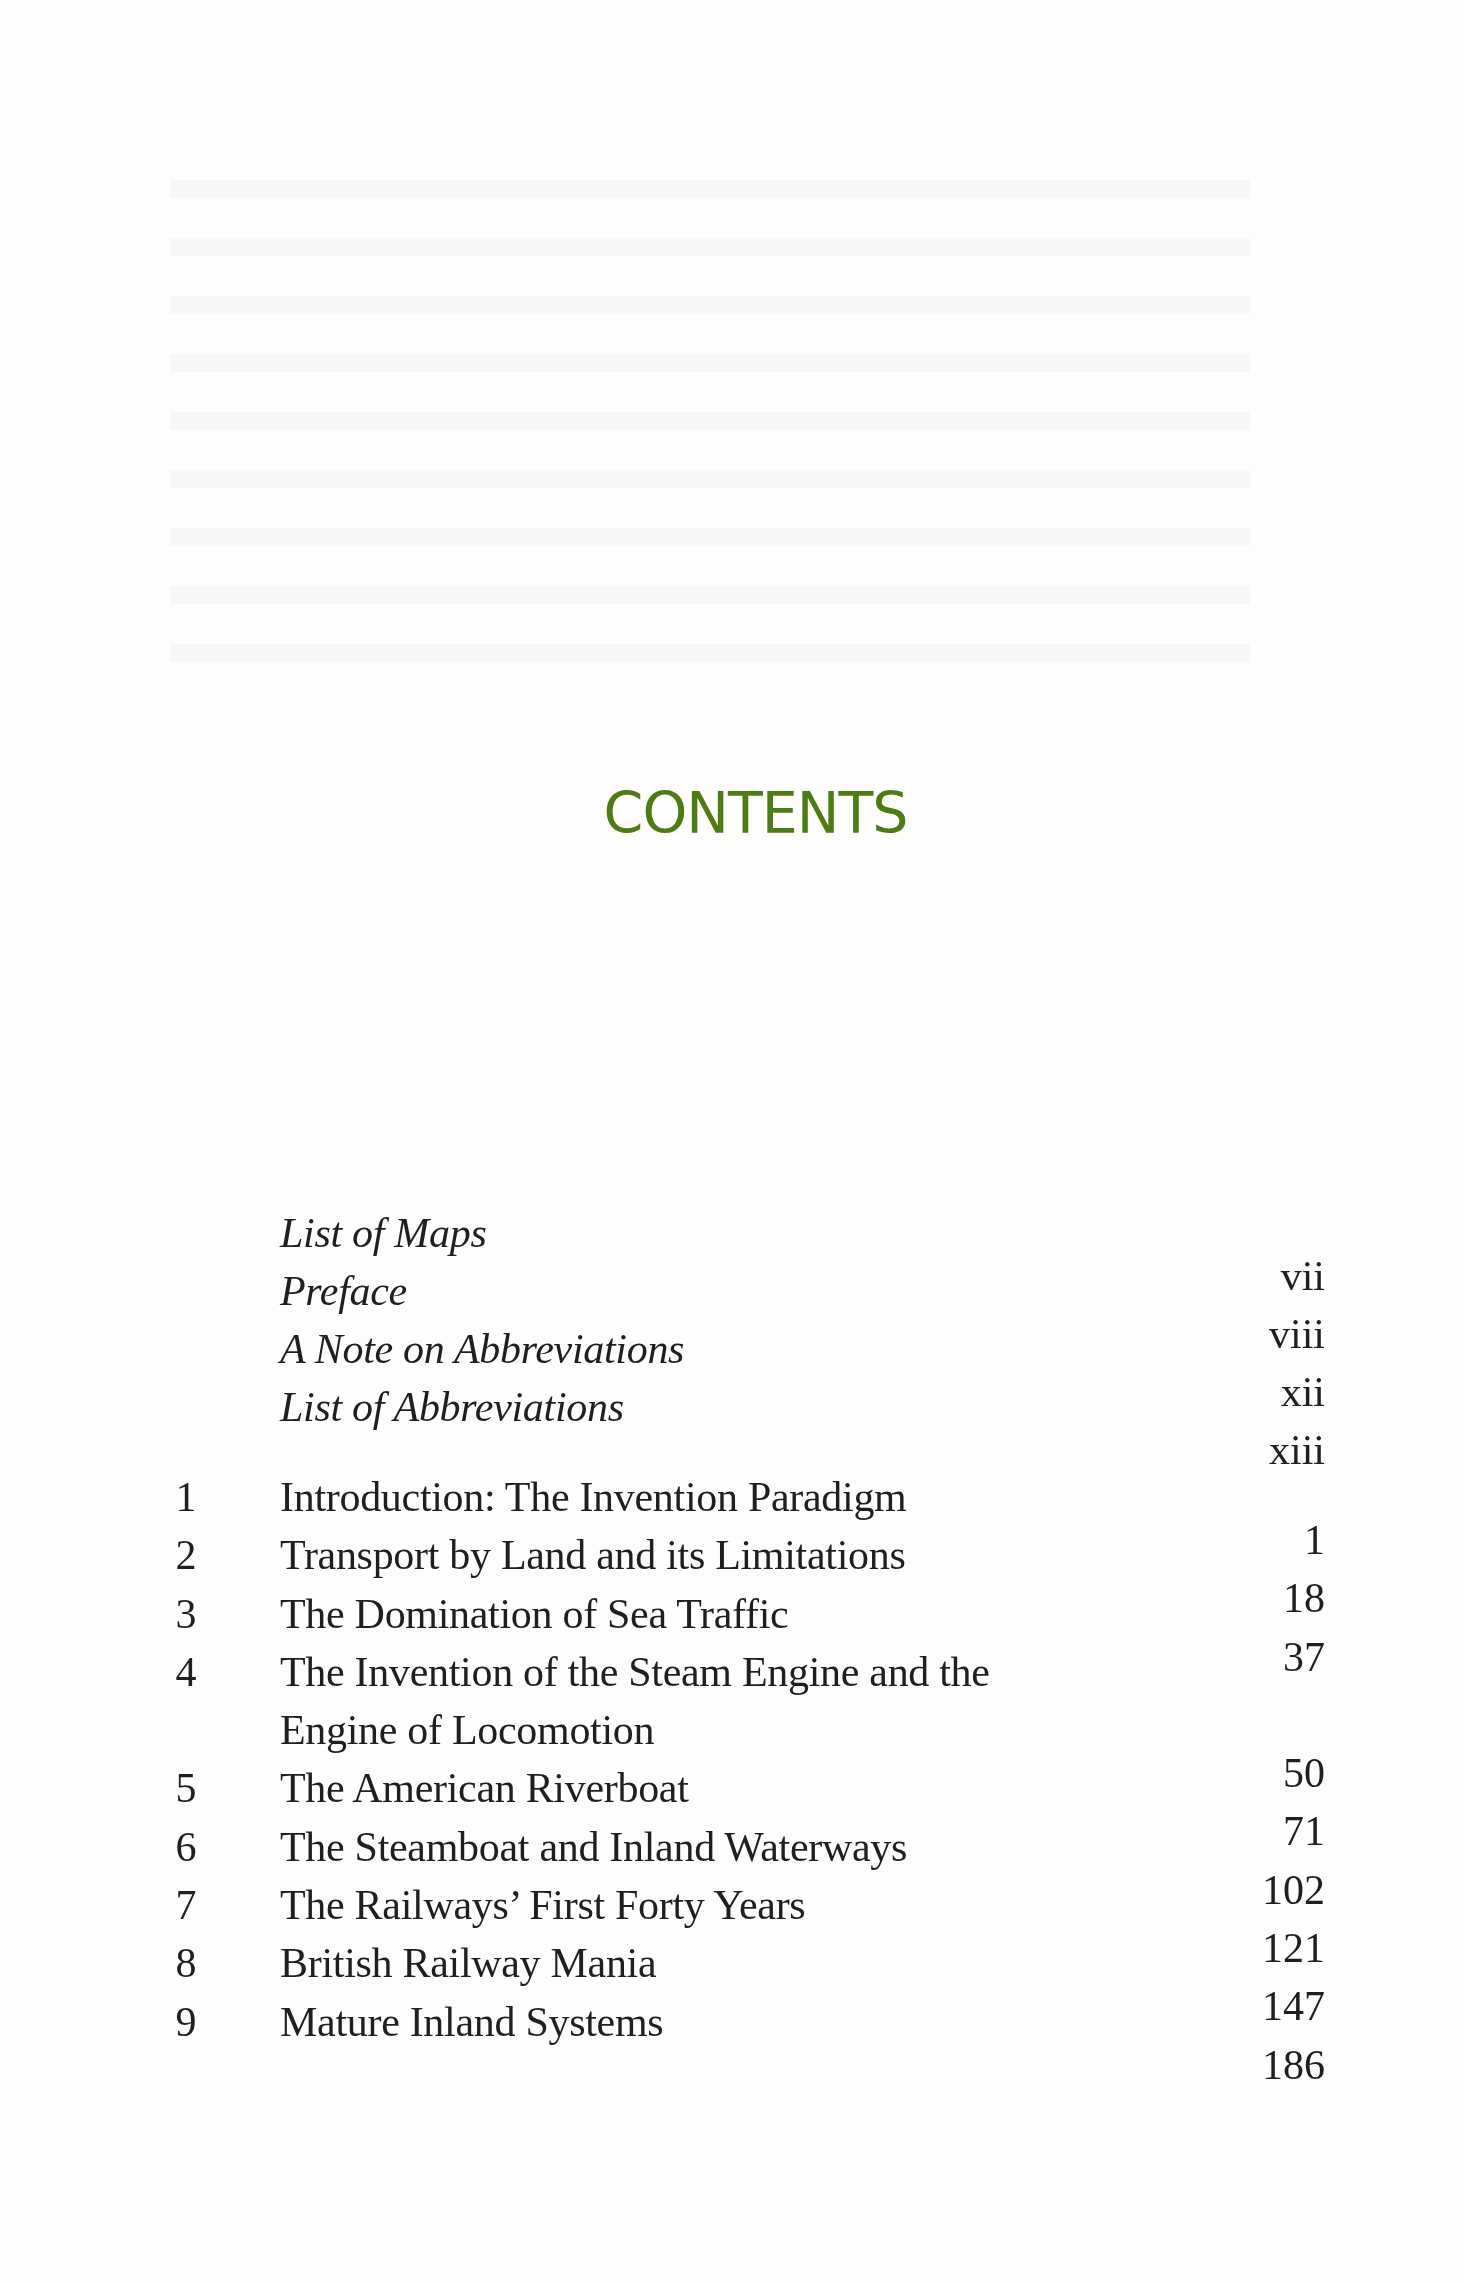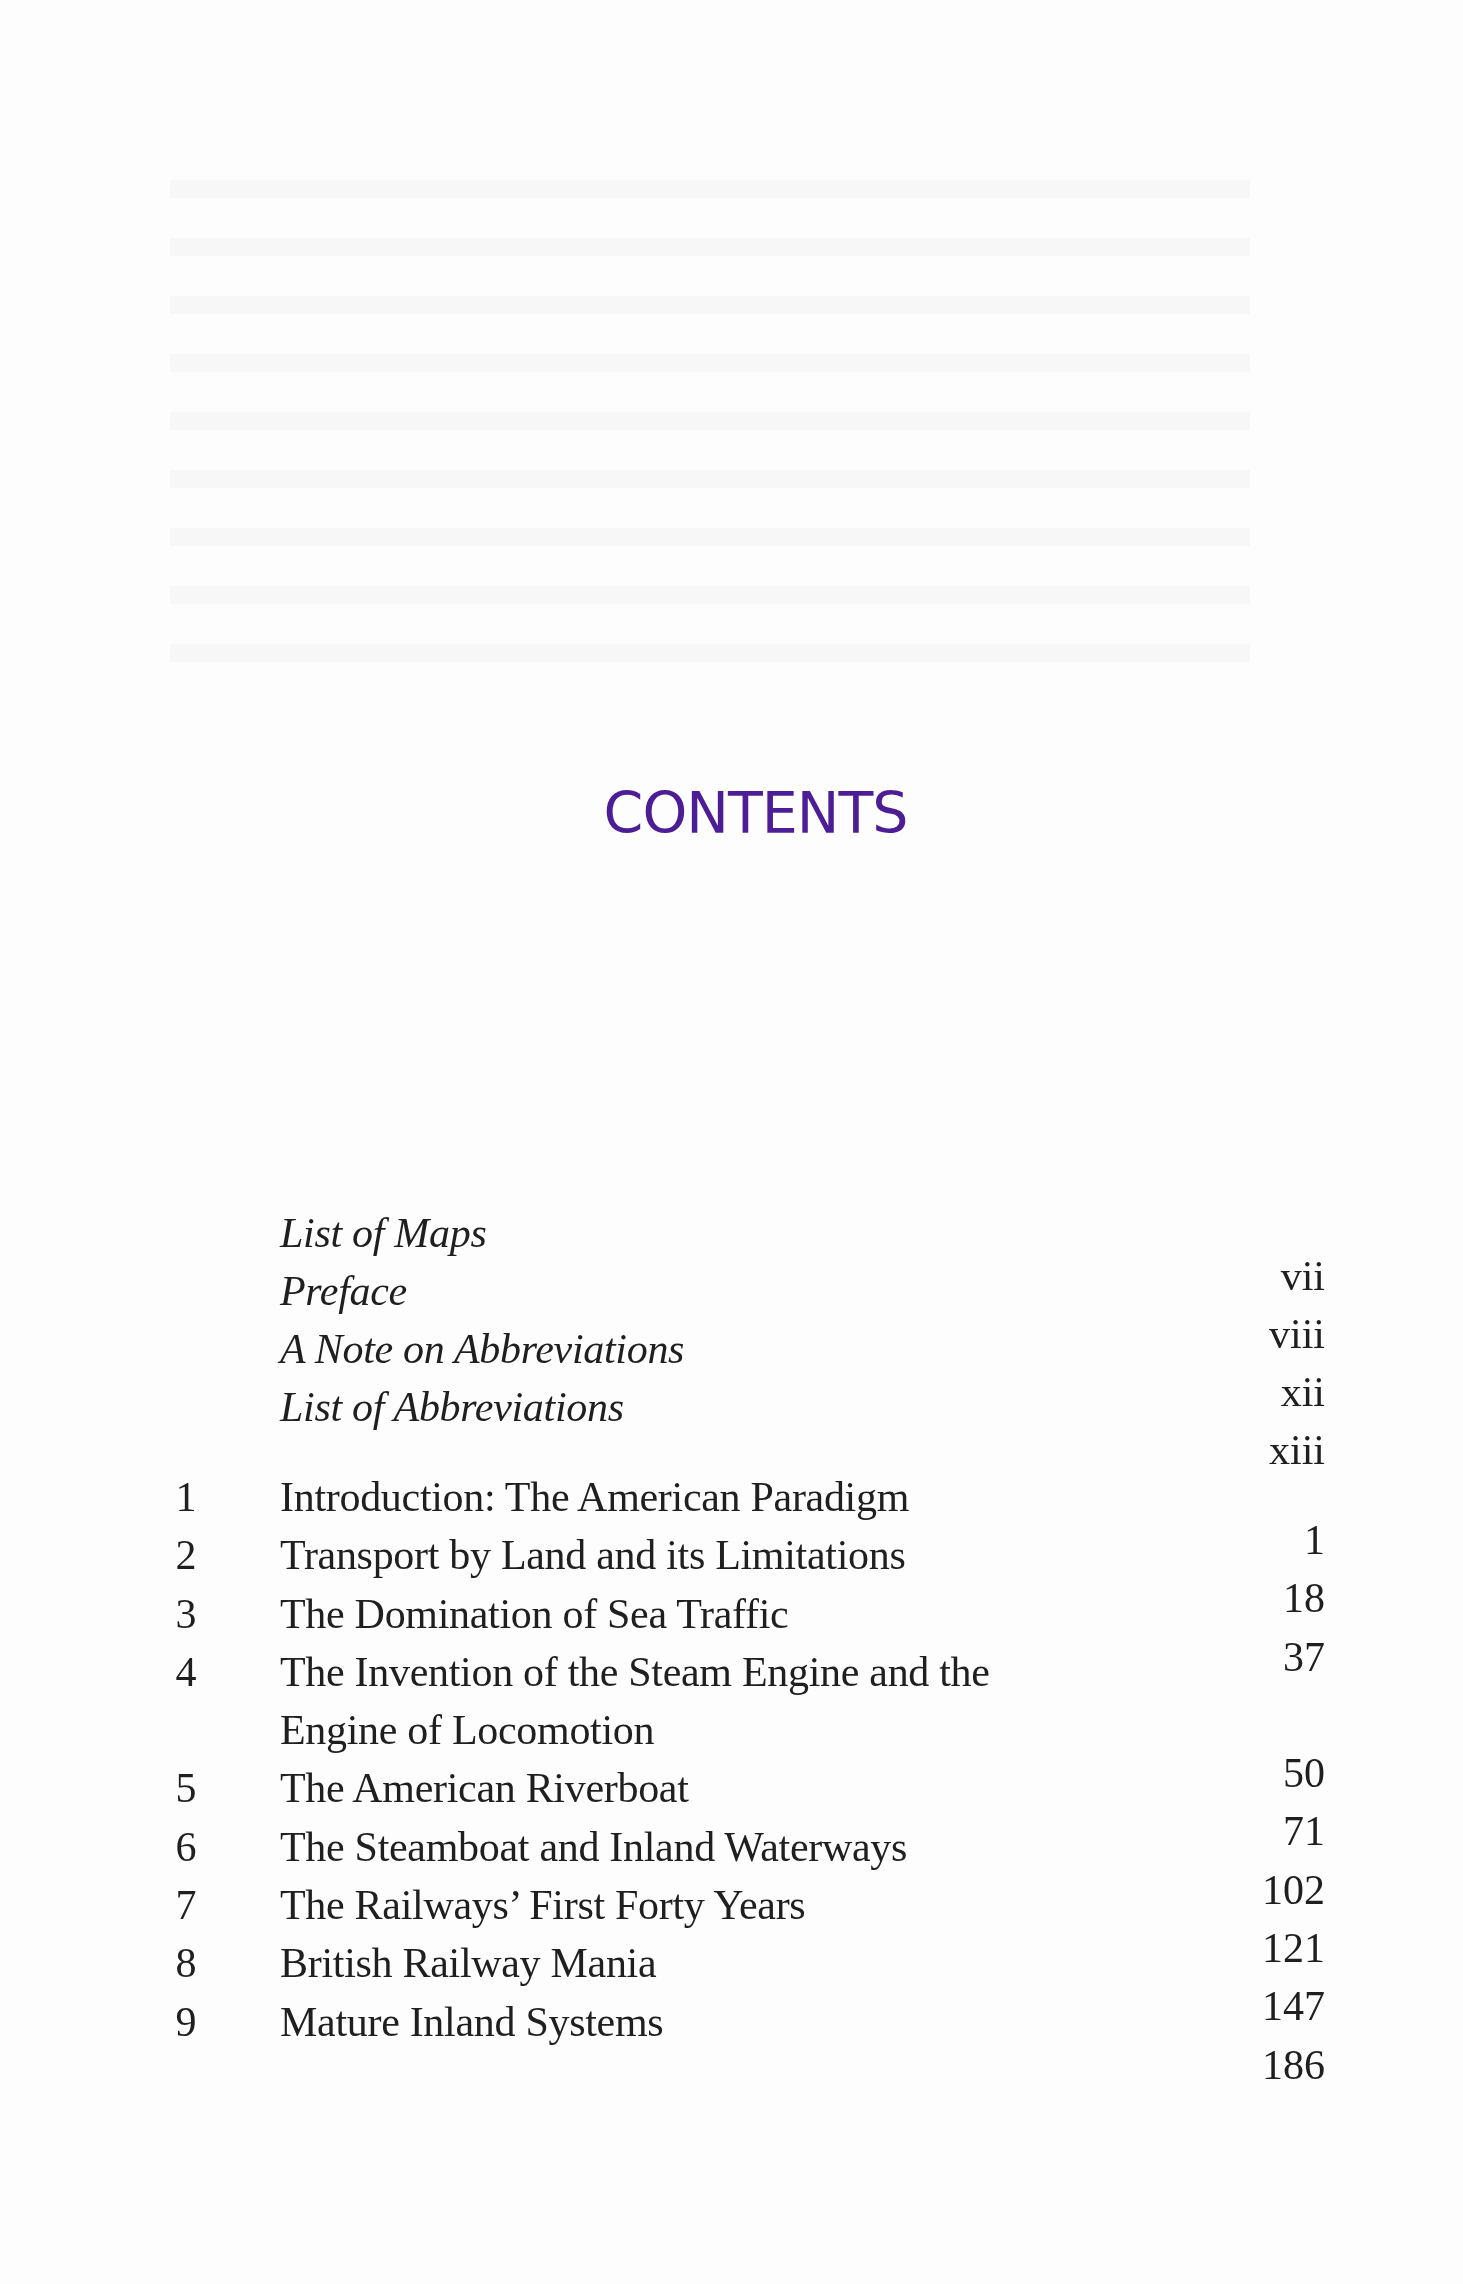--- a/index.html
+++ b/index.html
@@ -27,21 +27,21 @@
     .heading {
       position: absolute;
       left: 0;
       width: 1463px;
       top: 778px;
       text-align: center;
       font-family: "DejaVu Sans", sans-serif;
       font-size: 57px;
       letter-spacing: -1px;
       line-height: 70px;
-      color: #4c1d95;
+      color: #4d7c0f;
       margin: 0;
       font-weight: normal;
       padding-left: 48px;
       box-sizing: border-box;
     }
     .toc-row {
       position: absolute;
       left: 0;
       width: 1463px;
       height: 58px;
@@ -91,21 +91,21 @@
   <span class="toc-title italic">A Note on Abbreviations</span>
   <span class="toc-page">xii</span>
 </div>
 <div class="toc-row" style="top:1378px">
   <span class="toc-title italic">List of Abbreviations</span>
   <span class="toc-page">xiii</span>
 </div>
 
 <div class="toc-row" style="top:1468px">
   <span class="toc-num">1</span>
-  <span class="toc-title">Introduction: The American Paradigm</span>
+  <span class="toc-title">Introduction: The Invention Paradigm</span>
   <span class="toc-page">1</span>
 </div>
 <div class="toc-row" style="top:1526px">
   <span class="toc-num">2</span>
   <span class="toc-title">Transport by Land and its Limitations</span>
   <span class="toc-page">18</span>
 </div>
 <div class="toc-row" style="top:1585px">
   <span class="toc-num">3</span>
   <span class="toc-title">The Domination of Sea Traffic</span>

